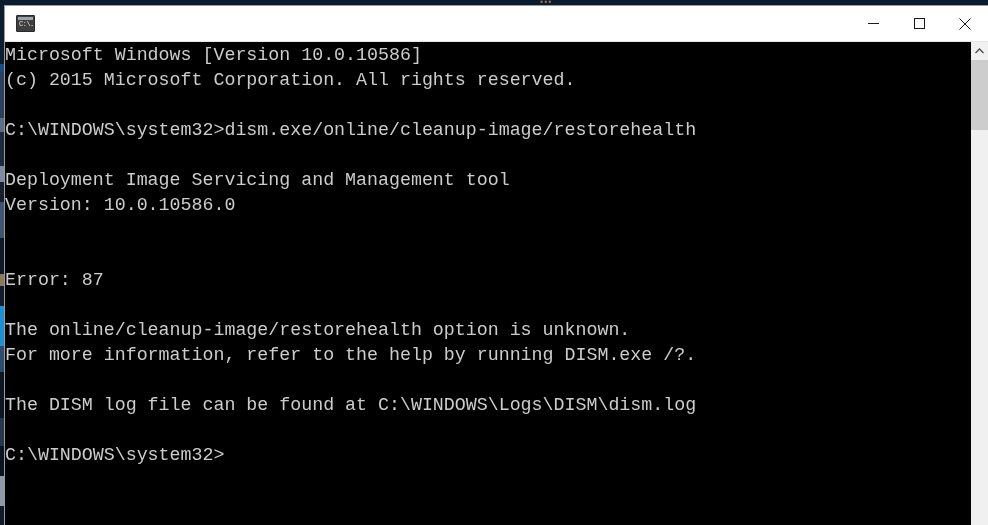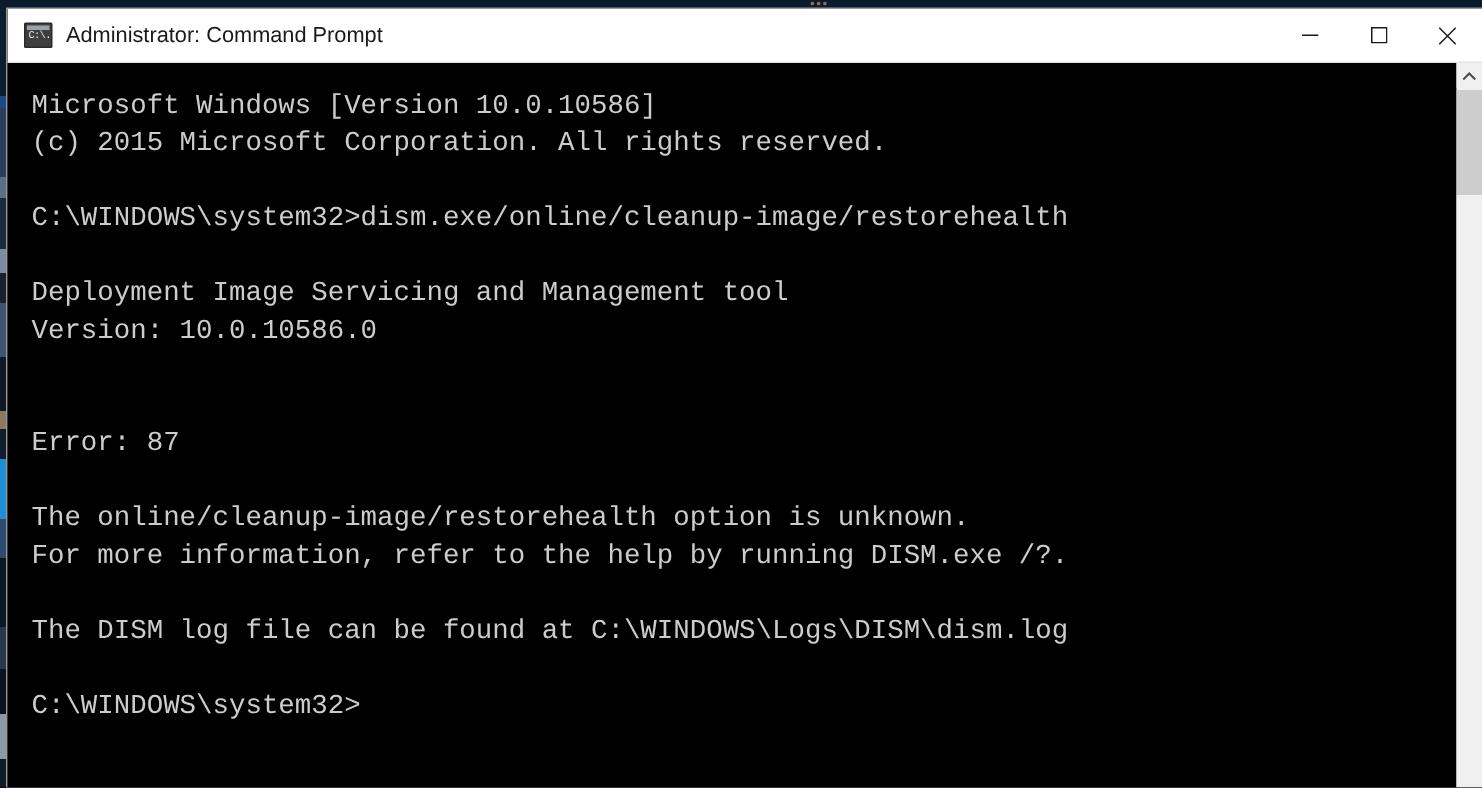--- a/index.html
+++ b/index.html
@@ -150,21 +150,21 @@
     top: 36px;
     right: 0;
     bottom: 0;
     background: #000000;
     overflow: hidden;
   }
   #terminal-text {
     position: absolute;
     left: 0;
     top: 1px;
-    margin: 16px;
+    margin: 0;
     padding: 0;
     font-family: "Liberation Mono", "DejaVu Sans Mono", monospace;
     font-size: 18.3px;
     line-height: 25px;
     color: #cccccc;
     white-space: pre;
     letter-spacing: 0px;
   }
 
   
@@ -211,21 +211,20 @@
   <div id="behind-window-strip"></div>
 </div>
 
 <div id="cmd-window">
 
   <div id="title-bar">
     <div id="title-bar-left">
       <span class="cmd-icon">
         <span class="glyph">C:\.</span>
       </span>
-      <span id="window-title">Administrator: Command Prompt</span>
     </div>
 
     <div id="window-controls">
       <button class="win-btn" id="minimize-button">
         <svg width="11" height="11" viewBox="0 0 11 11">
           <rect x="0" y="5" width="11" height="1" fill="#1a1a1a"></rect>
         </svg>
       </button>
       <button class="win-btn" id="maximize-button">
         <svg width="11" height="11" viewBox="0 0 11 11">

